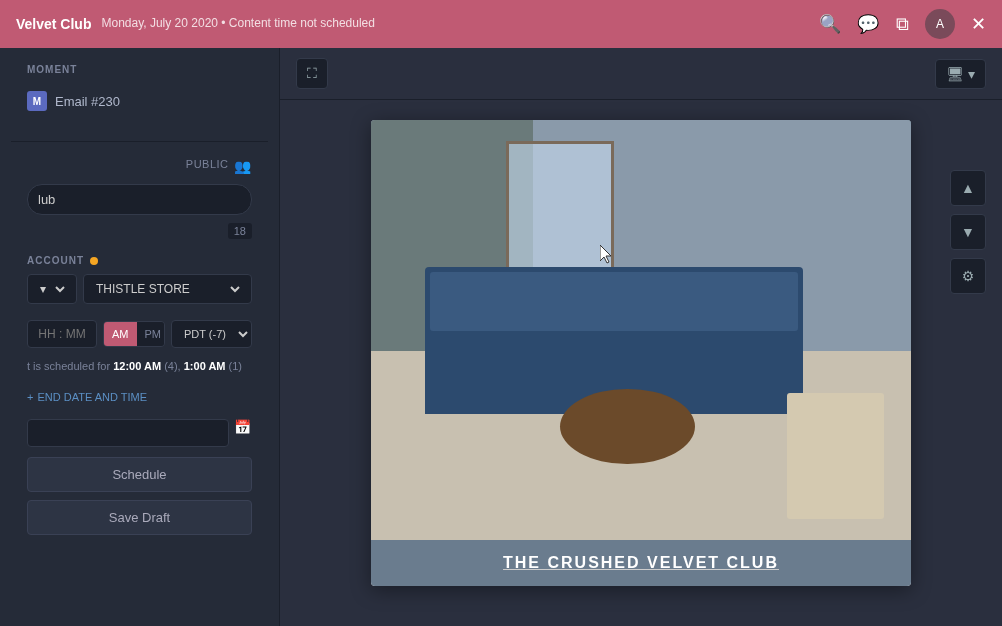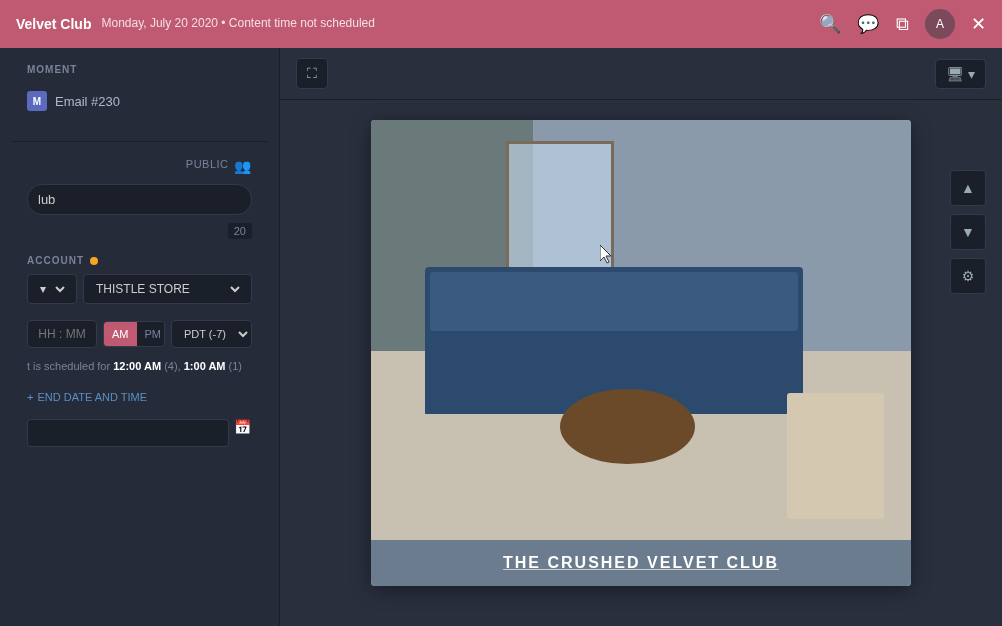--- a/index.html
+++ b/index.html
@@ -298,21 +298,21 @@
 
     <div class="public-row">
       <span class="public-label">PUBLIC</span>
       <span class="public-icon">👥</span>
     </div>
 
     <div class="input-group">
       <input class="text-input" value="lub" style="">
     </div>
     <div class="input-count">
-      <span class="count-badge">20</span>
+      <span class="count-badge">18</span>
     </div>
 
     <div class="account-row">
       <span class="account-label">ACCOUNT</span>
       <span class="account-dot"></span>
     </div>
 
     <div class="select-row">
       <div class="select-box select-box-small">
         <select>
@@ -344,20 +344,24 @@
     <div class="end-date-label">
       <span>+</span>
       <span>END DATE AND TIME</span>
     </div>
 
     <div class="date-input-row">
       <input class="date-input" style="">
       <span class="date-icon">📅</span>
     </div>
 
+    <div class="sidebar-btn-group">
+      <button class="btn-secondary">Schedule</button>
+      <button class="btn-secondary">Save Draft</button>
+    </div>
 
   </div>
 
   <div class="preview-area">
     <div class="preview-toolbar">
       <div class="preview-toolbar-left">
         <button class="toolbar-icon-btn">
           <span class="icon">⛶</span>
         </button>
       </div>

